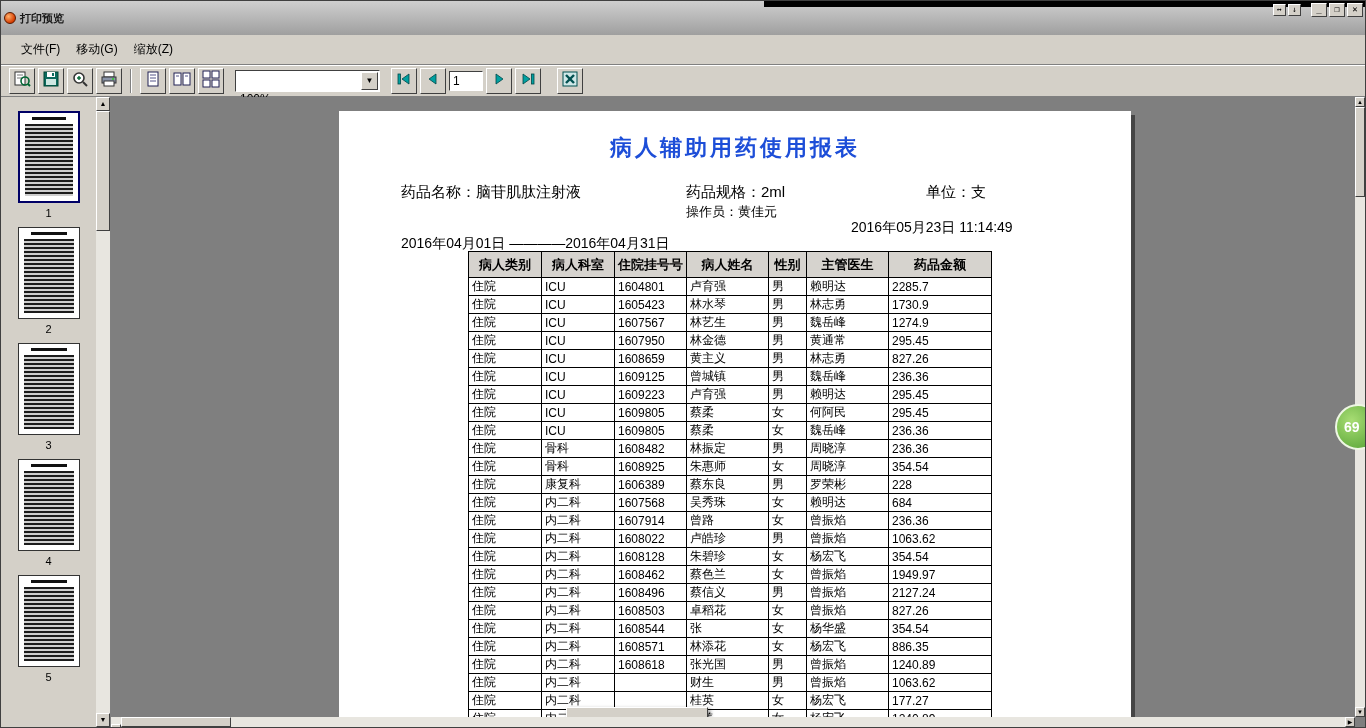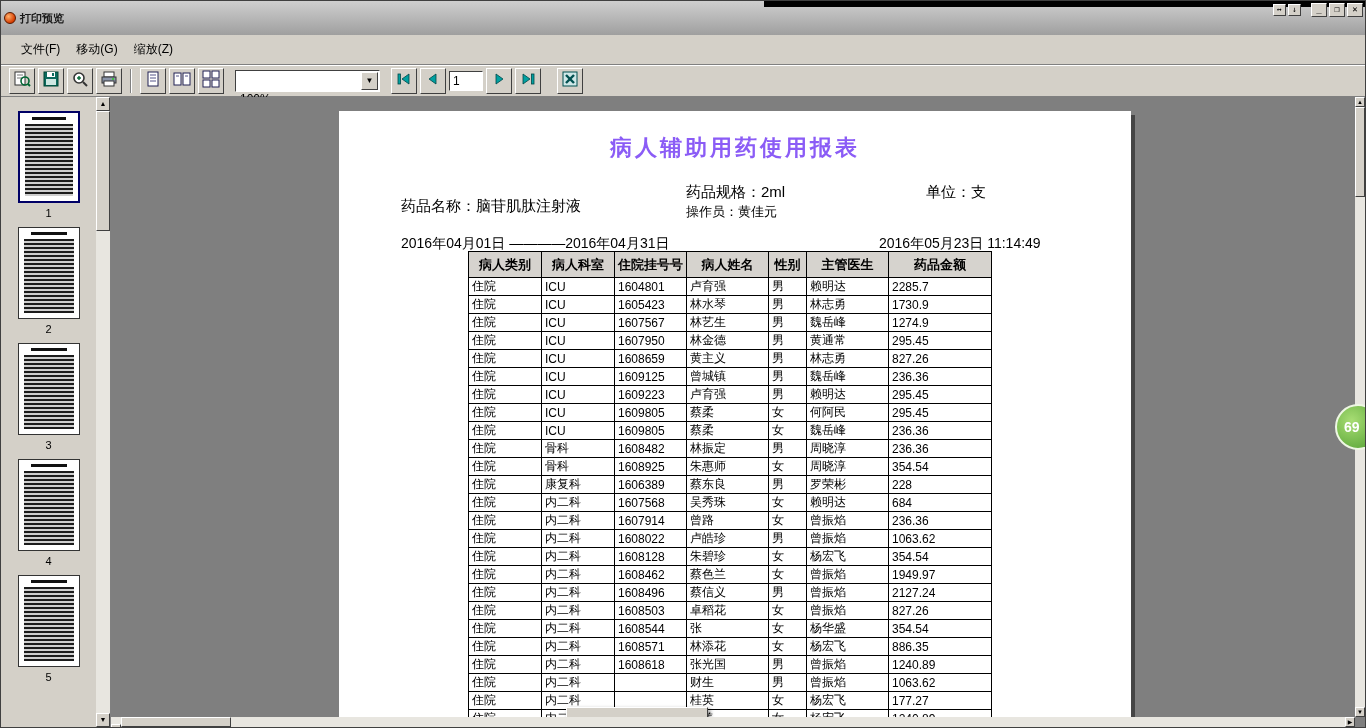--- a/index.html
+++ b/index.html
@@ -70,21 +70,21 @@
   .side-scroll .down { position:absolute; bottom:0; }
   .side-thumb { position:absolute; top:14px; left:0; width:14px; height:120px;
                 background:#d4d0c8; border:1px solid; border-color:#fff #404040 #404040 #fff; }
 
   
   .preview { flex:1 1 auto; background:#7f7f7f; position:relative; overflow:hidden; }
   .paper { position:absolute; left:228px; top:14px; width:792px; height:1400px;
            background:#fff; box-shadow:4px 4px 0 rgba(0,0,0,.45); }
 
   .rpt-title { position:absolute; top:22px; left:0; width:100%; text-align:center;
-               font-size:22px; font-weight:bold; letter-spacing:3px; color:#8b5cf6; }
+               font-size:22px; font-weight:bold; letter-spacing:3px; color:#1d4ed8; }
   .rpt-line { position:absolute; font-size:15px; color:#000; white-space:nowrap; }
 
   table.rpt { position:absolute; top:140px; left:129px; width:523px;
               border-collapse:collapse; table-layout:fixed; }
   table.rpt th { background:#d6d3ce; border:1px solid #000; font-size:13px; font-weight:bold;
                  height:26px; text-align:center; color:#000; }
   table.rpt td { border:1px solid #000; font-size:12px; height:18px; padding:0 3px;
                  color:#000; overflow:hidden; white-space:nowrap; }
 
   
@@ -300,26 +300,26 @@
       <div class="side-scroll">
         <div class="scroll-btn">▲</div>
         <div class="side-thumb"></div>
         <div class="scroll-btn down">▼</div>
       </div>
     </div>
 
     <div class="preview">
       <div class="paper">
         <div class="rpt-title">病人辅助用药使用报表</div>
-        <div class="rpt-line" style="top:86px; left:62px;">药品名称：脑苷肌肽注射液</div>
+        <div class="rpt-line" style="top:72px; left:62px;">药品名称：脑苷肌肽注射液</div>
         <div class="rpt-line" style="top:72px; left:347px;">药品规格：2ml</div>
         <div class="rpt-line" style="top:72px; left:587px;">单位：支</div>
         <div class="rpt-line" style="top:108px; left:62px; font-size:14px;margin-top:16px;">2016年04月01日 ————2016年04月31日</div>
         <div class="rpt-line" style="top:92px; left:347px; font-size:13px;">操作员：黄佳元</div>
-        <div class="rpt-line" style="top:108px; left:540px; font-size:14px;margin-top:16px;">2016年05月23日  11:14:49</div>
+        <div class="rpt-line" style="top:108px; left:512px; font-size:14px;">2016年05月23日  11:14:49</div>
 
         <table class="rpt">
           <colgroup>
             <col style="width:73px">
               <col style="width:73px">
               <col style="width:72px">
             <col style="width:82px">
               <col style="width:38px">
               <col style="width:82px">
             <col style="width:103px">

